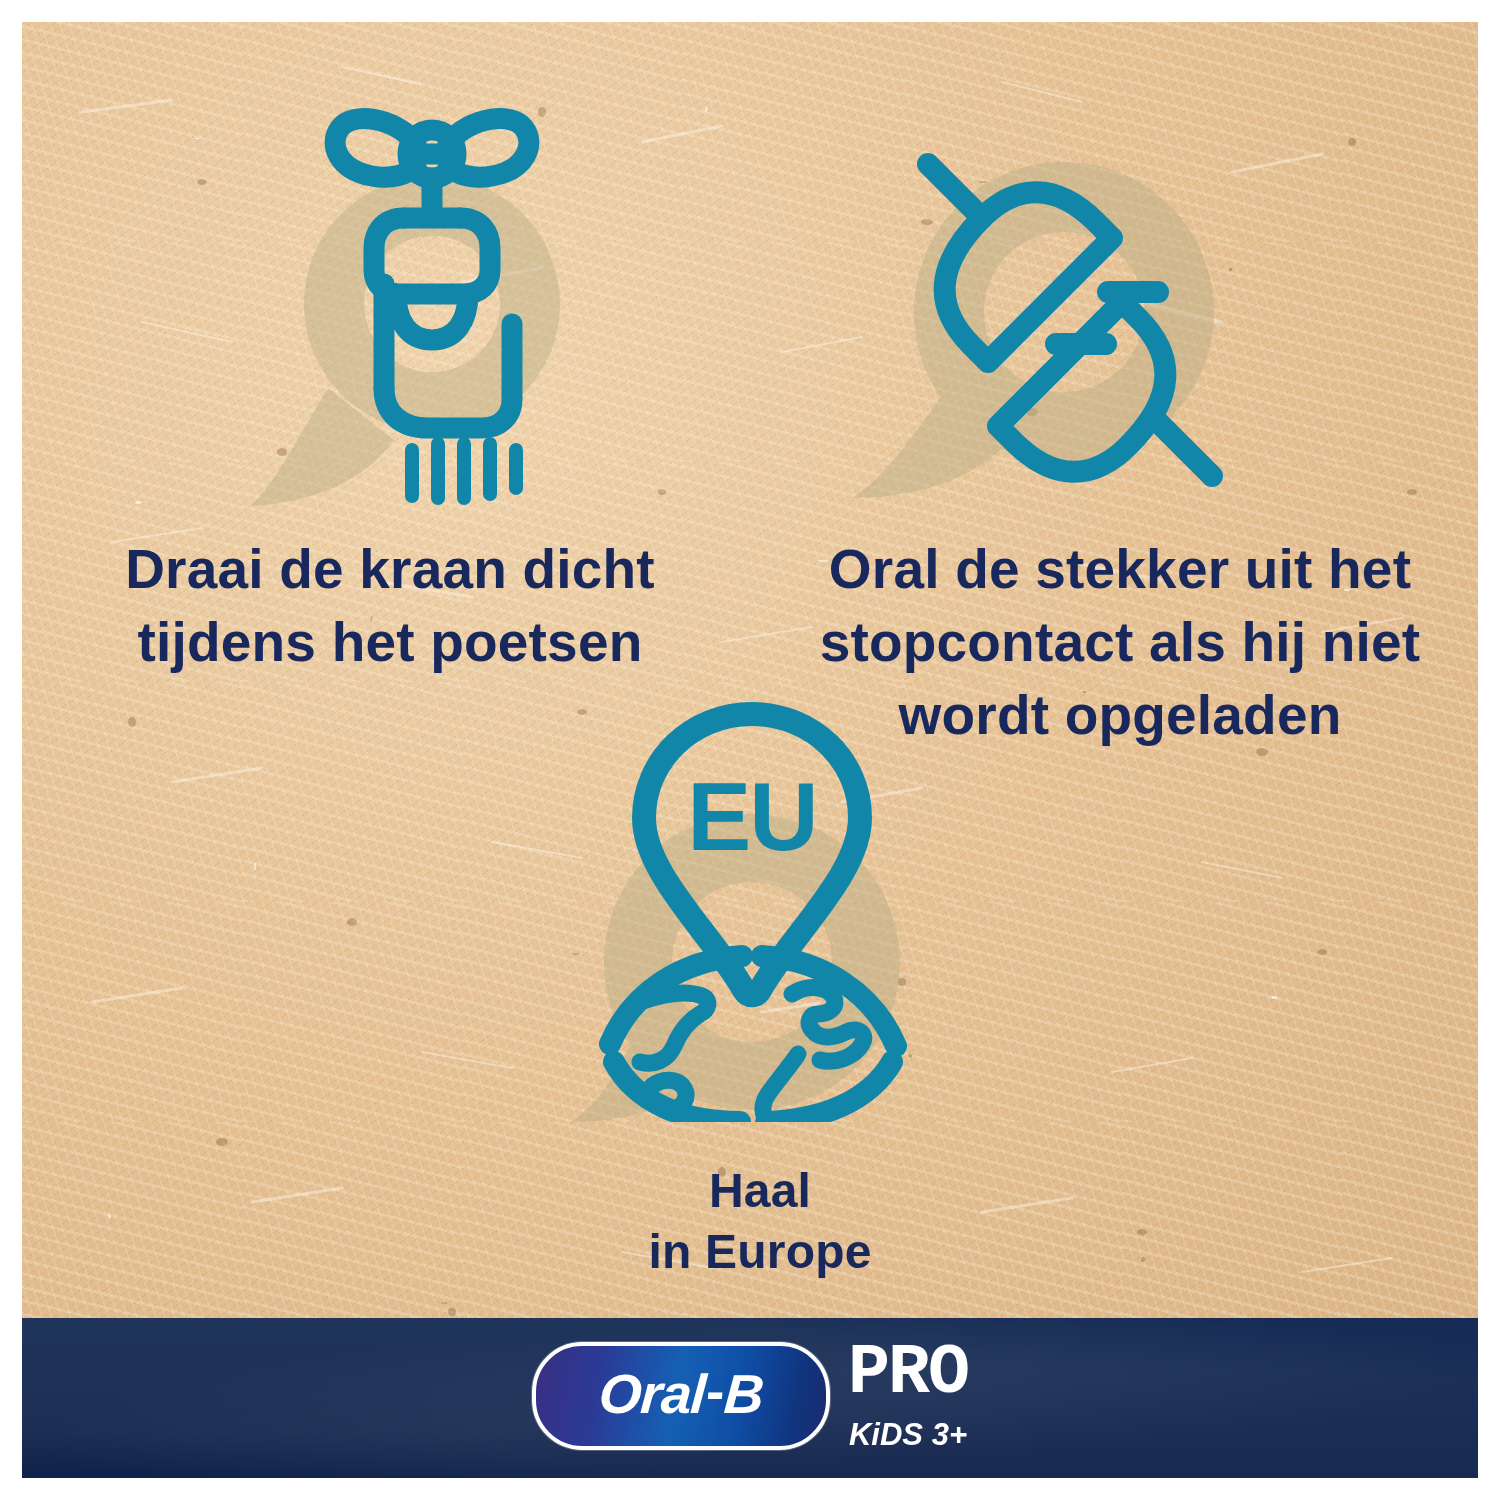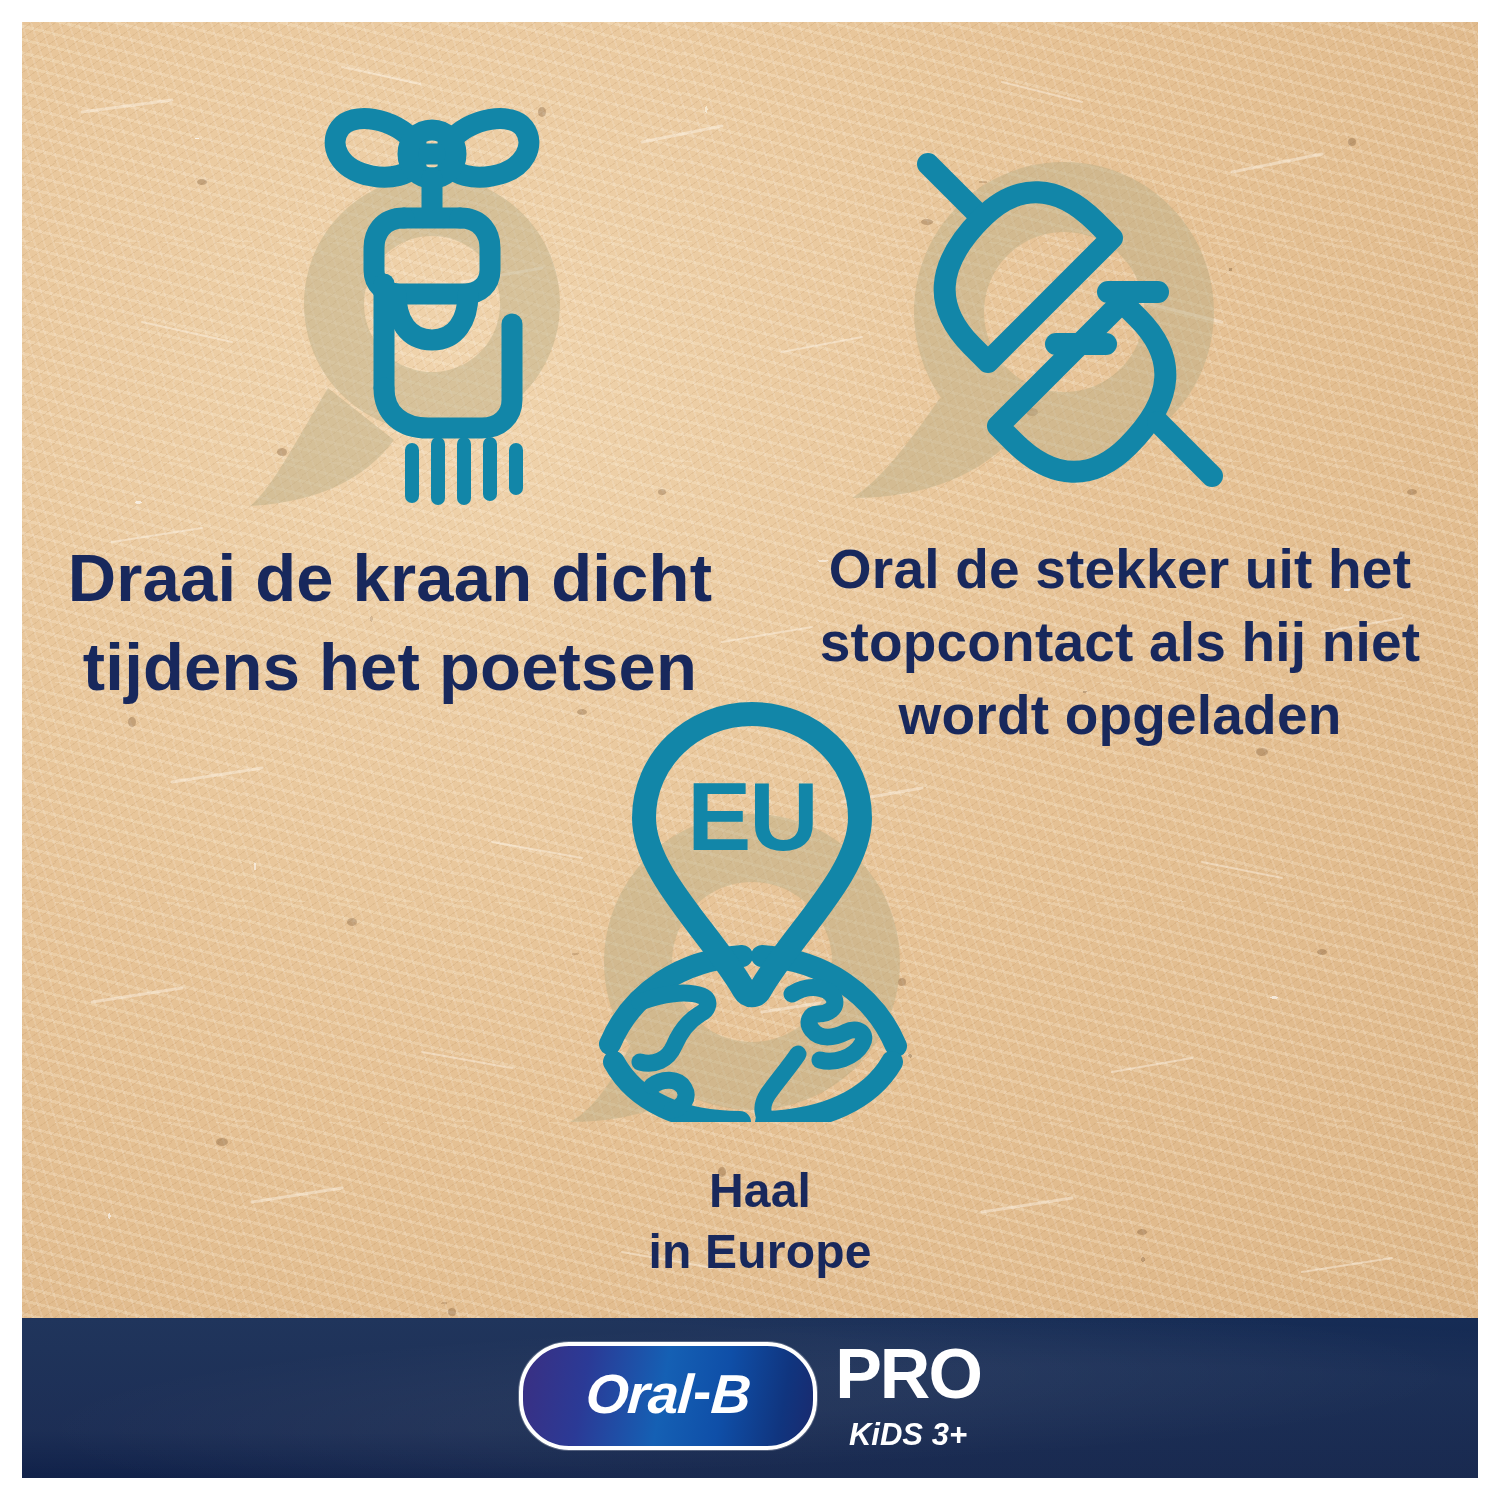--- a/index.html
+++ b/index.html
@@ -50,21 +50,21 @@
   .caption{
     position:absolute;
     color:#18285c;
     font-family:"Liberation Sans",sans-serif;
     font-weight:700;
     text-align:center;
     line-height:1.33;
     letter-spacing:.2px;
     white-space:pre-line;
   }
-  #cap-water{left:40px;top:533px;width:700px;font-size:67px;}
+  #cap-water{left:40px;top:533px;width:700px;font-size:55px;}
   #cap-plug {left:760px;top:533px;width:720px;font-size:55px;}
   #cap-eu   {left:540px;top:1160px;width:440px;font-size:48px;line-height:1.28;}
 
   
   #footer{
     position:absolute;left:22px;top:1318px;width:1456px;height:160px;
     background:#152a52;
     background-image:
       radial-gradient(ellipse at 18% 35%, rgba(255,255,255,.045) 0 40%, transparent 70%),
       radial-gradient(ellipse at 72% 70%, rgba(255,255,255,.035) 0 40%, transparent 70%),
@@ -83,21 +83,21 @@
   }
   #oralb-text{
     color:#ffffff;font-family:"Liberation Sans",sans-serif;font-weight:700;font-style:italic;
     font-size:55px;letter-spacing:-1px;line-height:1;transform:translateY(-2px) skewX(-4deg);
     white-space:nowrap;
   }
   #oralb-text .dash{font-style:normal;display:inline-block;transform:translateY(-3px);margin:0 1px;}
 
   #pro-stack{display:flex;flex-direction:column;align-items:center;line-height:1;}
   #pro-text{
-    color:#ffffff;font-family:Liberation Sans, sans-serif;font-weight:700;
+    color:#ffffff;font-family:Liberation Mono, monospace;font-weight:700;
     font-size:70px;letter-spacing:-2px;line-height:.92;
   }
   #kids-text{
     color:#ffffff;font-family:"Liberation Sans",sans-serif;font-weight:700;font-style:italic;
     font-size:31px;letter-spacing:0px;margin-top:12px;
   }
 </style>
 </head>
 <body>
 

